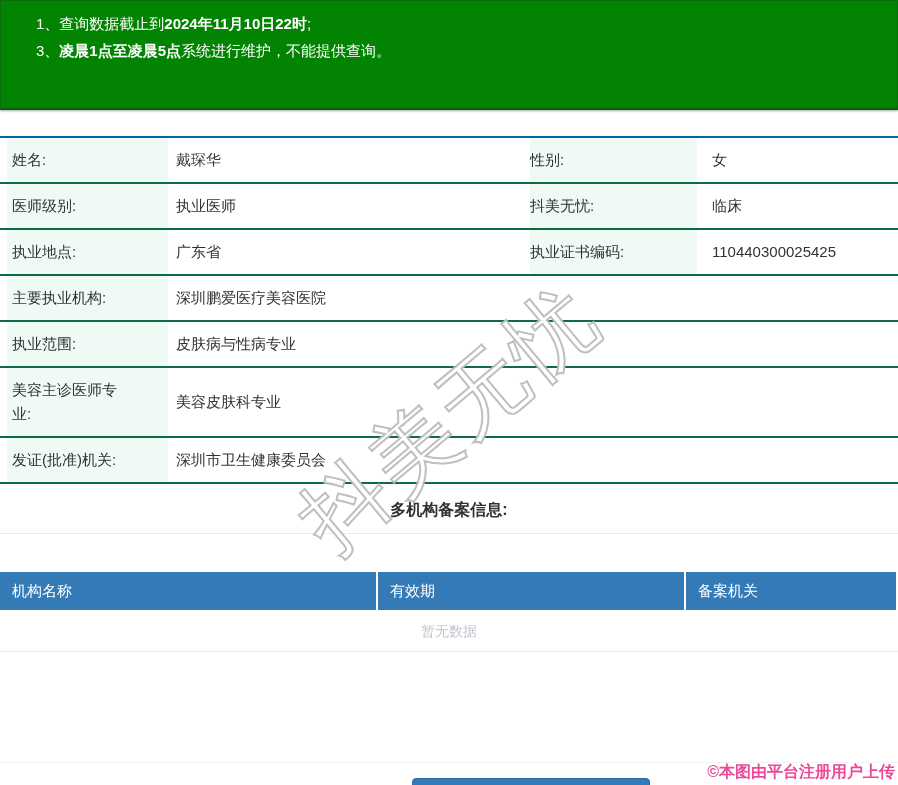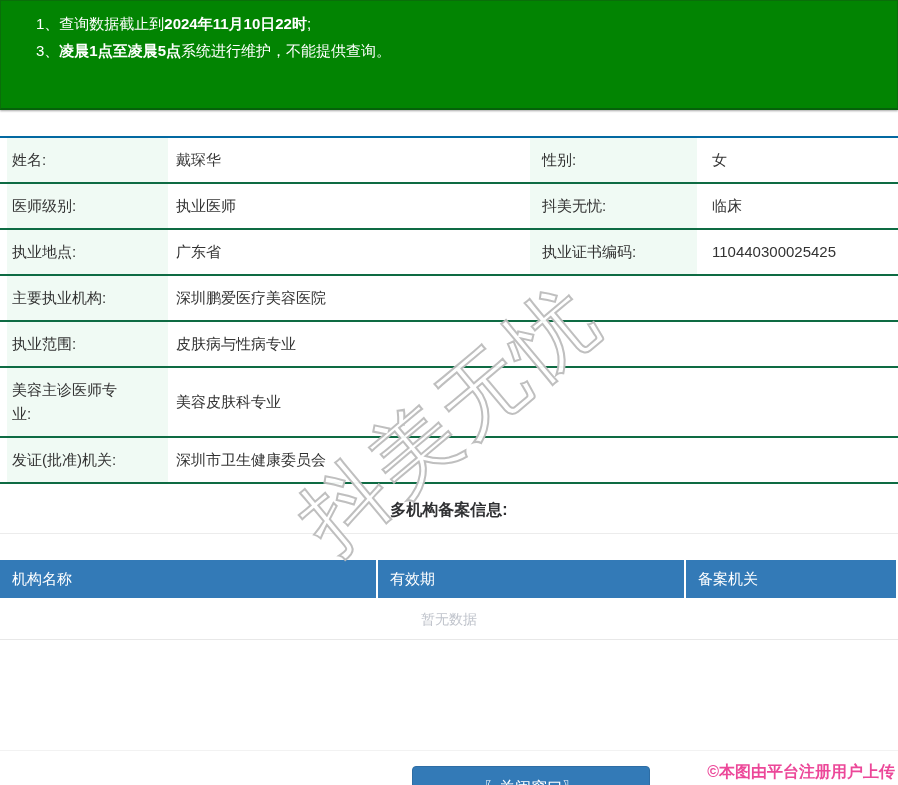--- a/index.html
+++ b/index.html
@@ -36,38 +36,38 @@
     font-size: 15px;
   }
   .info-table tr { border-bottom: 2px solid #0e6b43; }
   .info-table td { vertical-align: middle; line-height: 24px; }
   td.lbl-first {
     background: linear-gradient(to right, #ffffff 0px, #ffffff 7px, #f0faf4 7px);
     padding: 10px 38px 10px 12px;
   }
   td.lbl-second {
     background: #f0faf4;
-    padding: 10px 20px 10px 12px;
+    padding: 10px 20px 10px 0;
   }
   td.val-first  { background: #ffffff; padding: 10px 6px 10px 8px; }
   td.val-second { background: #ffffff; padding: 10px 6px 10px 15px; }
 
   
   .section-title {
     text-align: center;
     font-size: 16px;
     font-weight: 700;
     color: #303133;
     padding: 15px 0 12px 0;
     line-height: 22px;
     border-bottom: 1px solid #ececec;
   }
 
   
-  .filing-table { margin-top: 26px; width: 898px; }
+  .filing-table { margin-top: 38px; width: 898px; }
   .filing-header { display: flex; width: 898px; }
   .filing-header .fcell {
     background: #337ab7;
     color: #ffffff;
     font-size: 15px;
     height: 38px;
     line-height: 38px;
     padding-left: 12px;
     border-right: 2px solid #ffffff;
   }

